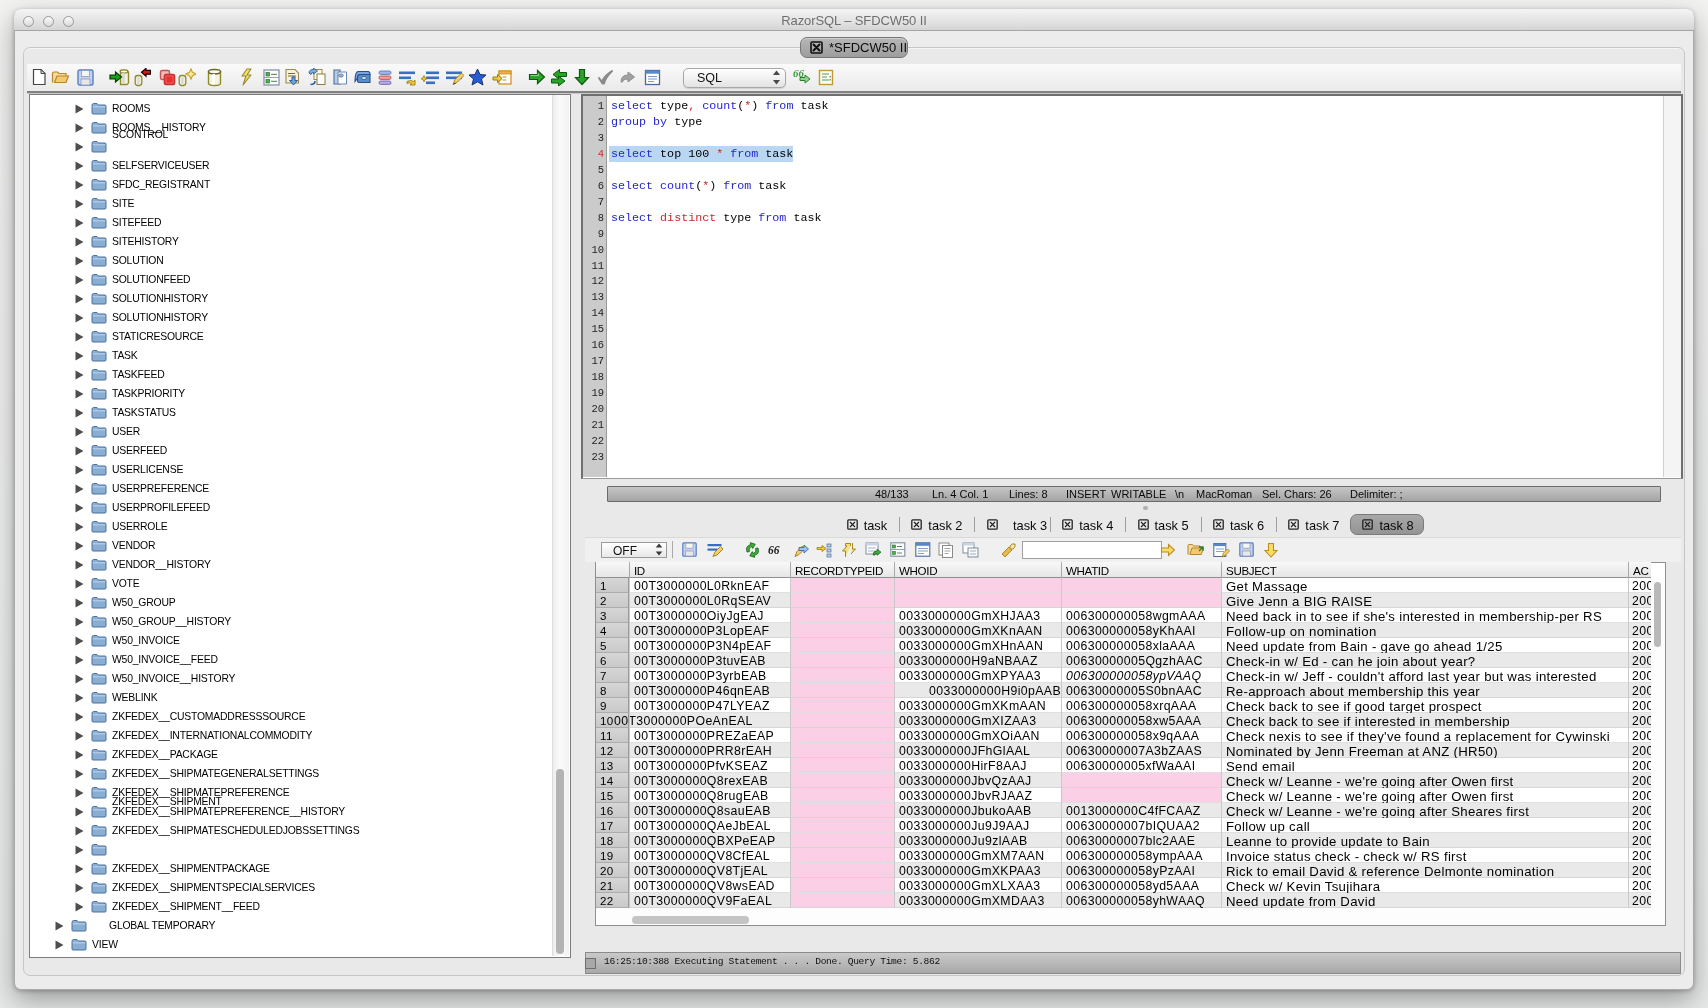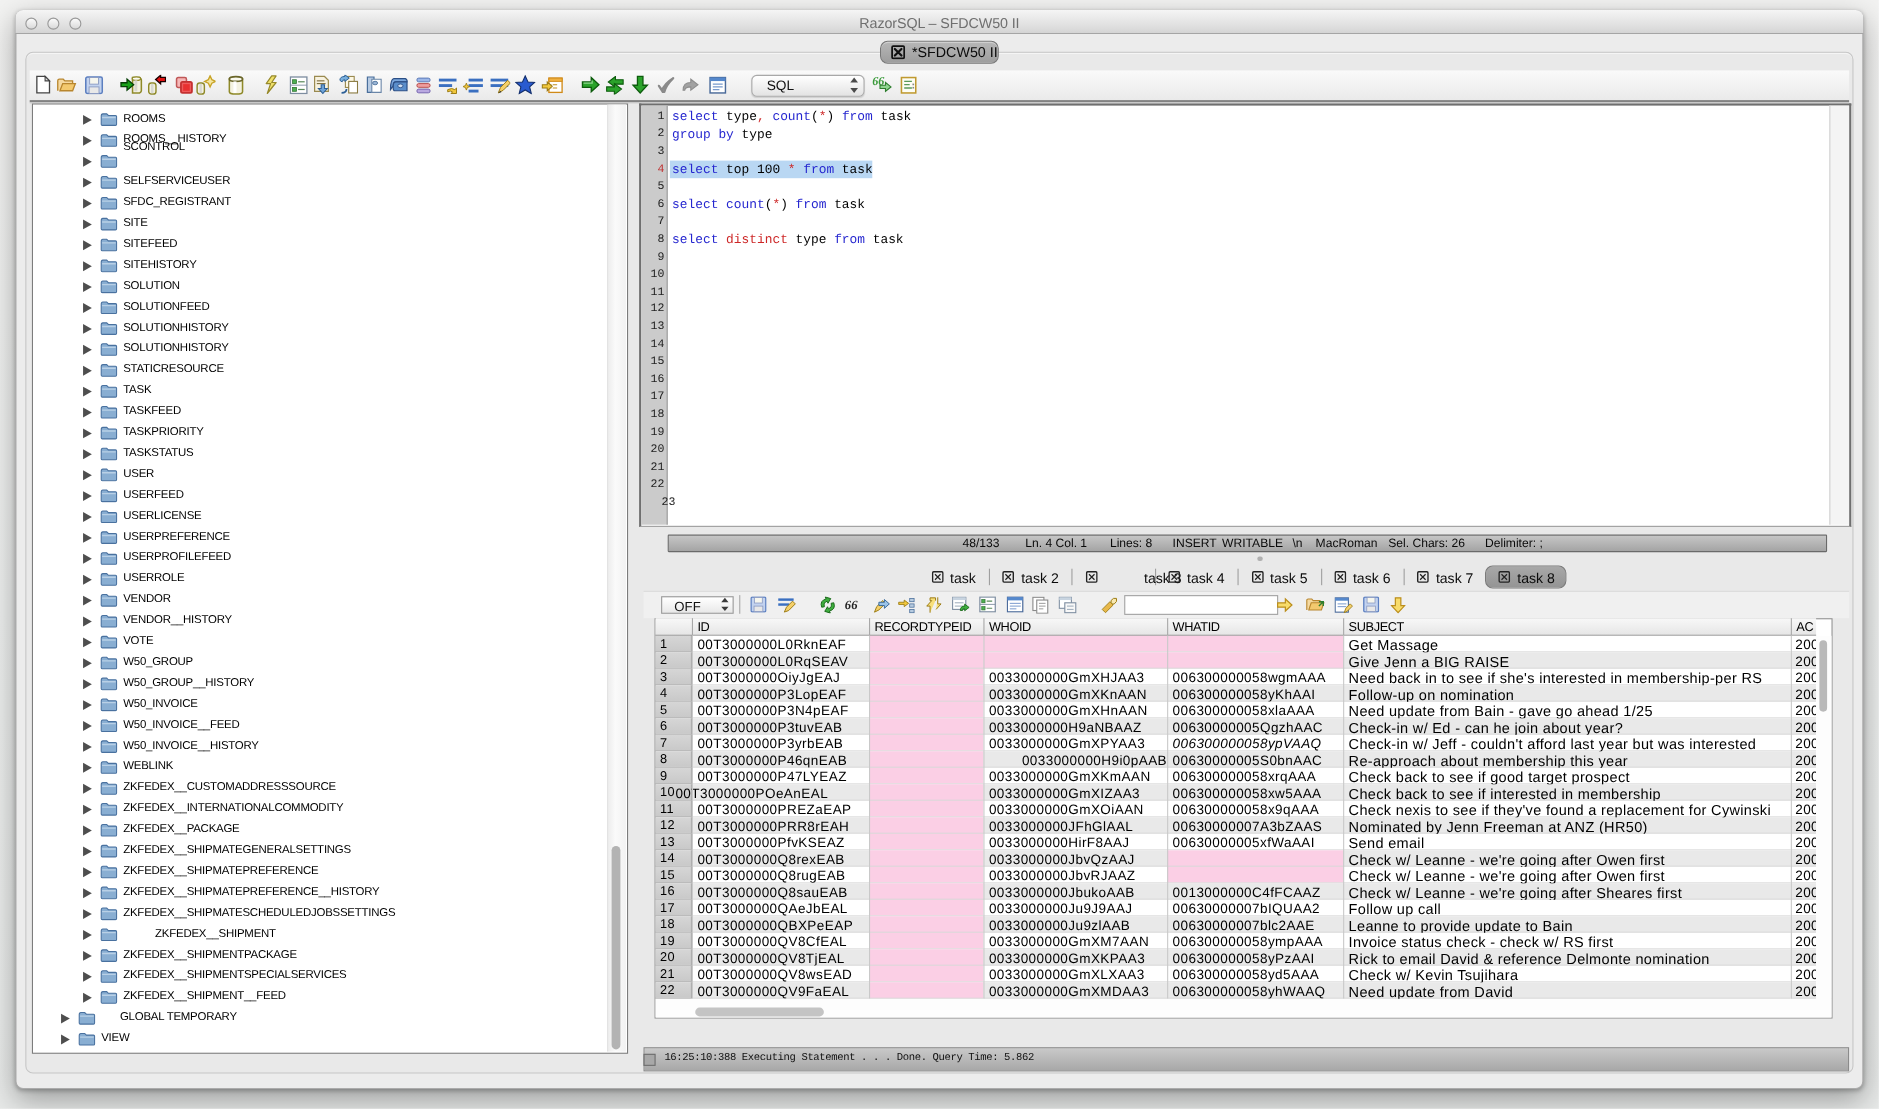--- a/index.html
+++ b/index.html
@@ -489,21 +489,21 @@
     <path d="M1.8 4.8 L14.2 4.8" stroke="#b9d0e6" stroke-width="1.2"></path>
   </svg>
 <div class="tlabel" style="left:112px;top:830.0px;transform:translateY(-50%);">ZKFEDEX__SHIPMATESCHEDULEDJOBSSETTINGS</div>
 <svg class="ab" style="left:75px;top:844.5px" width="9" height="10" viewBox="0 0 9 10">
     <path d="M0.5 0.5 L8.5 5 L0.5 9.5 Z" fill="#4e4e4e"></path>
   </svg>
 <svg class="ab" style="left:91px;top:842.5px" width="16" height="13" viewBox="0 0 16 13">
     <path d="M1 3.5 Q1 1.5 2.5 1.5 L6 1.5 L7.5 3 L14 3 Q15 3 15 4 L15 11 Q15 12 14 12 L2 12 Q1 12 1 11 Z" fill="#89aed2" stroke="#49719f" stroke-width="1"></path>
     <path d="M1.8 4.8 L14.2 4.8" stroke="#b9d0e6" stroke-width="1.2"></path>
   </svg>
-<div class="tlabel" style="left:112px;top:849.0px;transform:translateY(-50%);margin-left:29px;">ZKFEDEX__SHIPMENT</div>
+<div class="tlabel" style="left:112px;top:801px;transform:translateY(-50%);">ZKFEDEX__SHIPMENT</div>
 <svg class="ab" style="left:75px;top:863.5px" width="9" height="10" viewBox="0 0 9 10">
     <path d="M0.5 0.5 L8.5 5 L0.5 9.5 Z" fill="#4e4e4e"></path>
   </svg>
 <svg class="ab" style="left:91px;top:861.5px" width="16" height="13" viewBox="0 0 16 13">
     <path d="M1 3.5 Q1 1.5 2.5 1.5 L6 1.5 L7.5 3 L14 3 Q15 3 15 4 L15 11 Q15 12 14 12 L2 12 Q1 12 1 11 Z" fill="#89aed2" stroke="#49719f" stroke-width="1"></path>
     <path d="M1.8 4.8 L14.2 4.8" stroke="#b9d0e6" stroke-width="1.2"></path>
   </svg>
 <div class="tlabel" style="left:112px;top:868.0px;transform:translateY(-50%);">ZKFEDEX__SHIPMENTPACKAGE</div>
 <svg class="ab" style="left:75px;top:882.5px" width="9" height="10" viewBox="0 0 9 10">
     <path d="M0.5 0.5 L8.5 5 L0.5 9.5 Z" fill="#4e4e4e"></path>
@@ -558,21 +558,21 @@
 <div class="ln" style="left:584px;top:290.4px;color:#222;">13</div>
 <div class="ln" style="left:584px;top:306.35px;color:#222;">14</div>
 <div class="ln" style="left:584px;top:322.29999999999995px;color:#222;">15</div>
 <div class="ln" style="left:584px;top:338.25px;color:#222;">16</div>
 <div class="ln" style="left:584px;top:354.2px;color:#222;">17</div>
 <div class="ln" style="left:584px;top:370.15px;color:#222;">18</div>
 <div class="ln" style="left:584px;top:386.09999999999997px;color:#222;">19</div>
 <div class="ln" style="left:584px;top:402.05px;color:#222;">20</div>
 <div class="ln" style="left:584px;top:418.0px;color:#222;">21</div>
 <div class="ln" style="left:584px;top:433.95px;color:#222;">22</div>
-<div class="ln" style="left:584px;top:449.9px;color:#222;margin-left:10px;">23</div>
+<div class="ln" style="left:584px;top:449.9px;color:#222;">23</div>
 <div class="cl" style="top:99.0px;"><span class="kw">select</span> type<span class="rd">,</span> <span class="kw">count</span>(<span class="rd">*</span>) <span class="kw">from</span> task</div>
 <div class="cl" style="top:114.95px;"><span class="kw">group</span> <span class="kw">by</span> type</div>
 <div class="cl" style="top:146.85px;"><span class="kw">select</span> top 100 <span class="rd">*</span> <span class="kw">from</span> task</div>
 <div class="cl" style="top:178.75px;"><span class="kw">select</span> <span class="kw">count</span>(<span class="rd">*</span>) <span class="kw">from</span> task</div>
 <div class="cl" style="top:210.64999999999998px;"><span class="kw">select</span> <span class="rd">distinct</span> type <span class="kw">from</span> task</div>
 <div class="ab" style="left:607px;top:486px;width:1054px;height:16px;background:linear-gradient(180deg,#c6c6c6,#a4a4a4);border:1px solid #6a6a6a;box-sizing:border-box;border-radius:1px;"></div>
 <div class="sbtxt" style="left:875px;top:488px;">48/133</div>
 <div class="sbtxt" style="left:932px;top:488px;">Ln. 4 Col. 1</div>
 <div class="sbtxt" style="left:1009px;top:488px;">Lines: 8</div>
 <div class="sbtxt" style="left:1066px;top:488px;">INSERT</div>
@@ -595,21 +595,21 @@
 <div class="ab tabtxt" style="left:863.7px;top:517.5px;">task</div>
 <svg class="ab" style="left:911.3499999999999px;top:519px" width="11" height="11" viewBox="0 0 11 11">
     <rect x="0.8" y="0.8" width="9.4" height="9.4" fill="none" stroke="#222" stroke-width="1.3" rx="1"></rect>
     <path d="M3 3 L8 8 M8 3 L3 8" stroke="#222" stroke-width="1.1"></path>
   </svg>
 <div class="ab tabtxt" style="left:928.3499999999999px;top:517.5px;">task 2</div>
 <svg class="ab" style="left:986.75px;top:519px" width="11" height="11" viewBox="0 0 11 11">
     <rect x="0.8" y="0.8" width="9.4" height="9.4" fill="none" stroke="#222" stroke-width="1.3" rx="1"></rect>
     <path d="M3 3 L8 8 M8 3 L3 8" stroke="#222" stroke-width="1.1"></path>
   </svg>
-<div class="ab tabtxt" style="left:1020px;top:517.5px;padding-left:20px;">task 3</div>
+<div class="ab tabtxt" style="left:993px;top:517.5px;padding-left:20px;">task 3</div>
 <svg class="ab" style="left:1062.15px;top:519px" width="11" height="11" viewBox="0 0 11 11">
     <rect x="0.8" y="0.8" width="9.4" height="9.4" fill="none" stroke="#222" stroke-width="1.3" rx="1"></rect>
     <path d="M3 3 L8 8 M8 3 L3 8" stroke="#222" stroke-width="1.1"></path>
   </svg>
 <div class="ab tabtxt" style="left:1079.15px;top:517.5px;">task 4</div>
 <svg class="ab" style="left:1137.55px;top:519px" width="11" height="11" viewBox="0 0 11 11">
     <rect x="0.8" y="0.8" width="9.4" height="9.4" fill="none" stroke="#222" stroke-width="1.3" rx="1"></rect>
     <path d="M3 3 L8 8 M8 3 L3 8" stroke="#222" stroke-width="1.1"></path>
   </svg>
 <div class="ab tabtxt" style="left:1154.55px;top:517.5px;">task 5</div>

